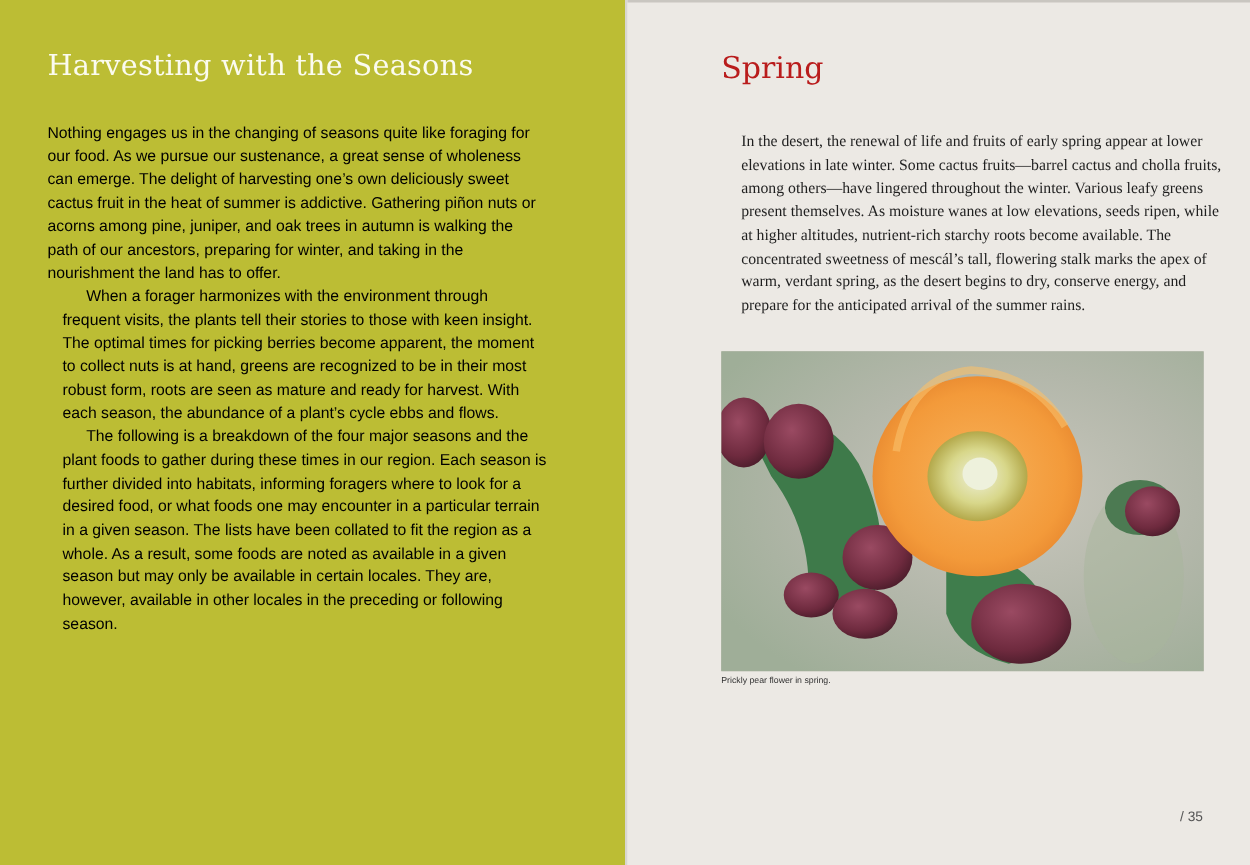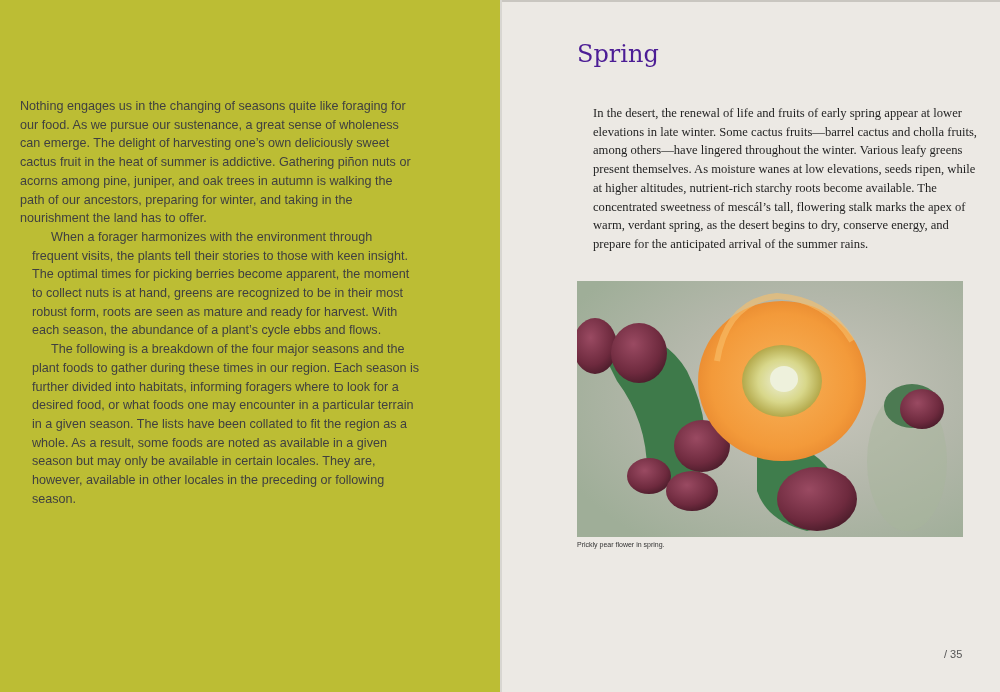--- a/index.html
+++ b/index.html
@@ -3,36 +3,37 @@
 <meta charset="utf-8">
 <style>
   html, body { margin:0; padding:0; }
   body { width:1000px; height:692px; position:relative; overflow:hidden; background:#ece9e4; }
   .left-page { position:absolute; left:0; top:0; width:500px; height:692px; background:#bcbd34; }
   .gutter { position:absolute; left:500px; top:0; width:2px; height:692px; background:#d8d6d1; }
   .right-page { position:absolute; left:502px; top:0; width:498px; height:692px; background:#ece9e4; }
   .right-page .topline { position:absolute; left:0; top:0; width:100%; height:2px; background:#c9c6c0; }
 
   .left-title { position:absolute; left:38px; top:40px; margin:0; font-family:"DejaVu Serif", serif; font-weight:normal; font-size:23px; color:#fbfbef; letter-spacing:0.2px; }
-  .left-body { position:absolute; left:20px; top:97px; width:400px; font-family:"Liberation Sans", sans-serif; font-size:12.6px; line-height:18.7px; color:#404040; }
+  .left-body { position:absolute; left:38px; top:97px; width:400px; font-family:"Liberation Sans", sans-serif; font-size:12.6px; line-height:18.7px; color:#000000; }
   .left-body p { margin:0; }
   .left-body p.indent { text-indent:19px;margin-left:12px; }
 
-  .right-title { position:absolute; left:75px; top:40px; margin:0; font-family:"DejaVu Serif", serif; font-weight:normal; font-size:24px; color:#4c1d95; }
+  .right-title { position:absolute; left:75px; top:40px; margin:0; font-family:"DejaVu Serif", serif; font-weight:normal; font-size:24px; color:#b91c1c; }
   .right-body { position:absolute; left:75px; top:88px; width:390px; font-family:Liberation Serif, serif; font-size:12.6px; line-height:18.7px; color:#1f1f1f; margin:16px; }
 
   .photo { position:absolute; left:75px; top:281px; width:386px; height:256px; overflow:hidden;
     background: radial-gradient(ellipse at 70% 40%, #c8c6bc 0%, #b4b8ac 40%, #a9b09e 70%, #9aa690 100%); }
   .caption { position:absolute; left:75px; top:541px; font-family:"Liberation Sans", sans-serif; font-size:7px; color:#333; }
   .page-number { position:absolute; left:442px; top:648px; font-family:"Liberation Sans", sans-serif; font-size:11px; color:#555; }
 </style>
 </head>
 <body>
 
 <div class="left-page">
+  <h1 class="left-title">Harvesting with the Seasons</h1>
   <div class="left-body">
     <p>Nothing engages us in the changing of seasons quite like foraging for our food. As we pursue our sustenance, a great sense of wholeness can emerge. The delight of harvesting one’s own deliciously sweet cactus fruit in the heat of summer is addictive. Gathering piñon nuts or acorns among pine, juniper, and oak trees in autumn is walking the path of our ancestors, preparing for winter, and taking in the nourishment the land has to offer.</p>
     <p class="indent">When a forager harmonizes with the environment through frequent visits, the plants tell their stories to those with keen insight. The optimal times for picking berries become apparent, the moment to collect nuts is at hand, greens are recognized to be in their most robust form, roots are seen as mature and ready for harvest. With each season, the abundance of a plant’s cycle ebbs and flows.</p>
     <p class="indent">The following is a breakdown of the four major seasons and the plant foods to gather during these times in our region. Each season is further divided into habitats, informing foragers where to look for a desired food, or what foods one may encounter in a particular terrain in a given season. The lists have been collated to fit the region as a whole. As a result, some foods are noted as available in a given season but may only be available in certain locales. They are, however, available in other locales in the preceding or following season.</p>
   </div>
 </div>
 
 <div class="gutter"></div>
 
 <div class="right-page">

